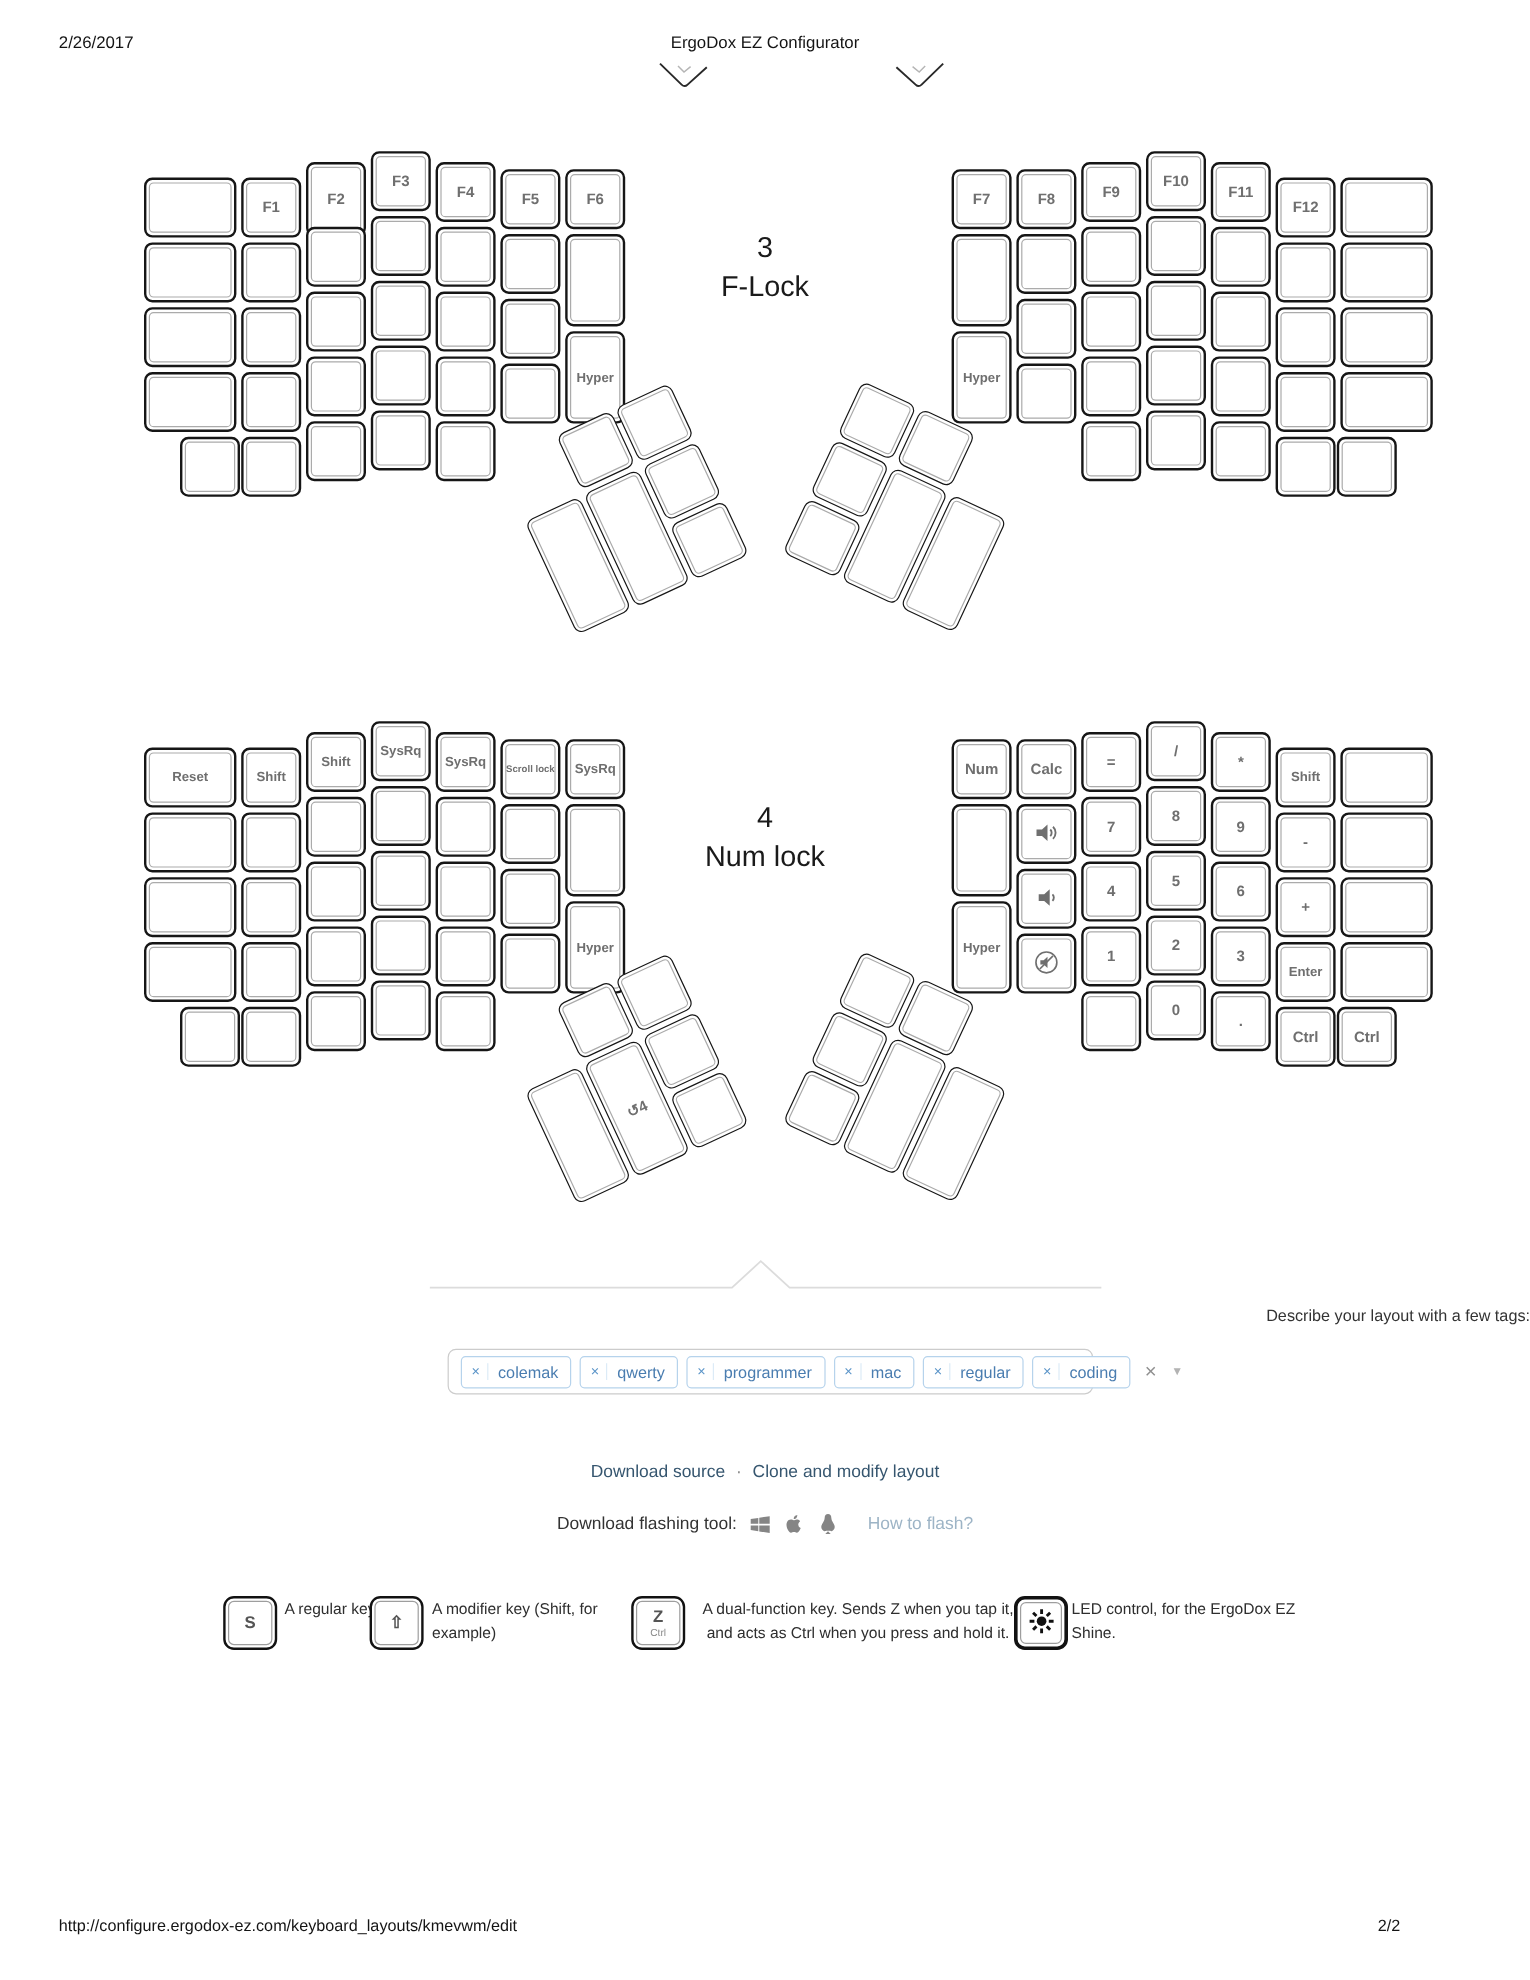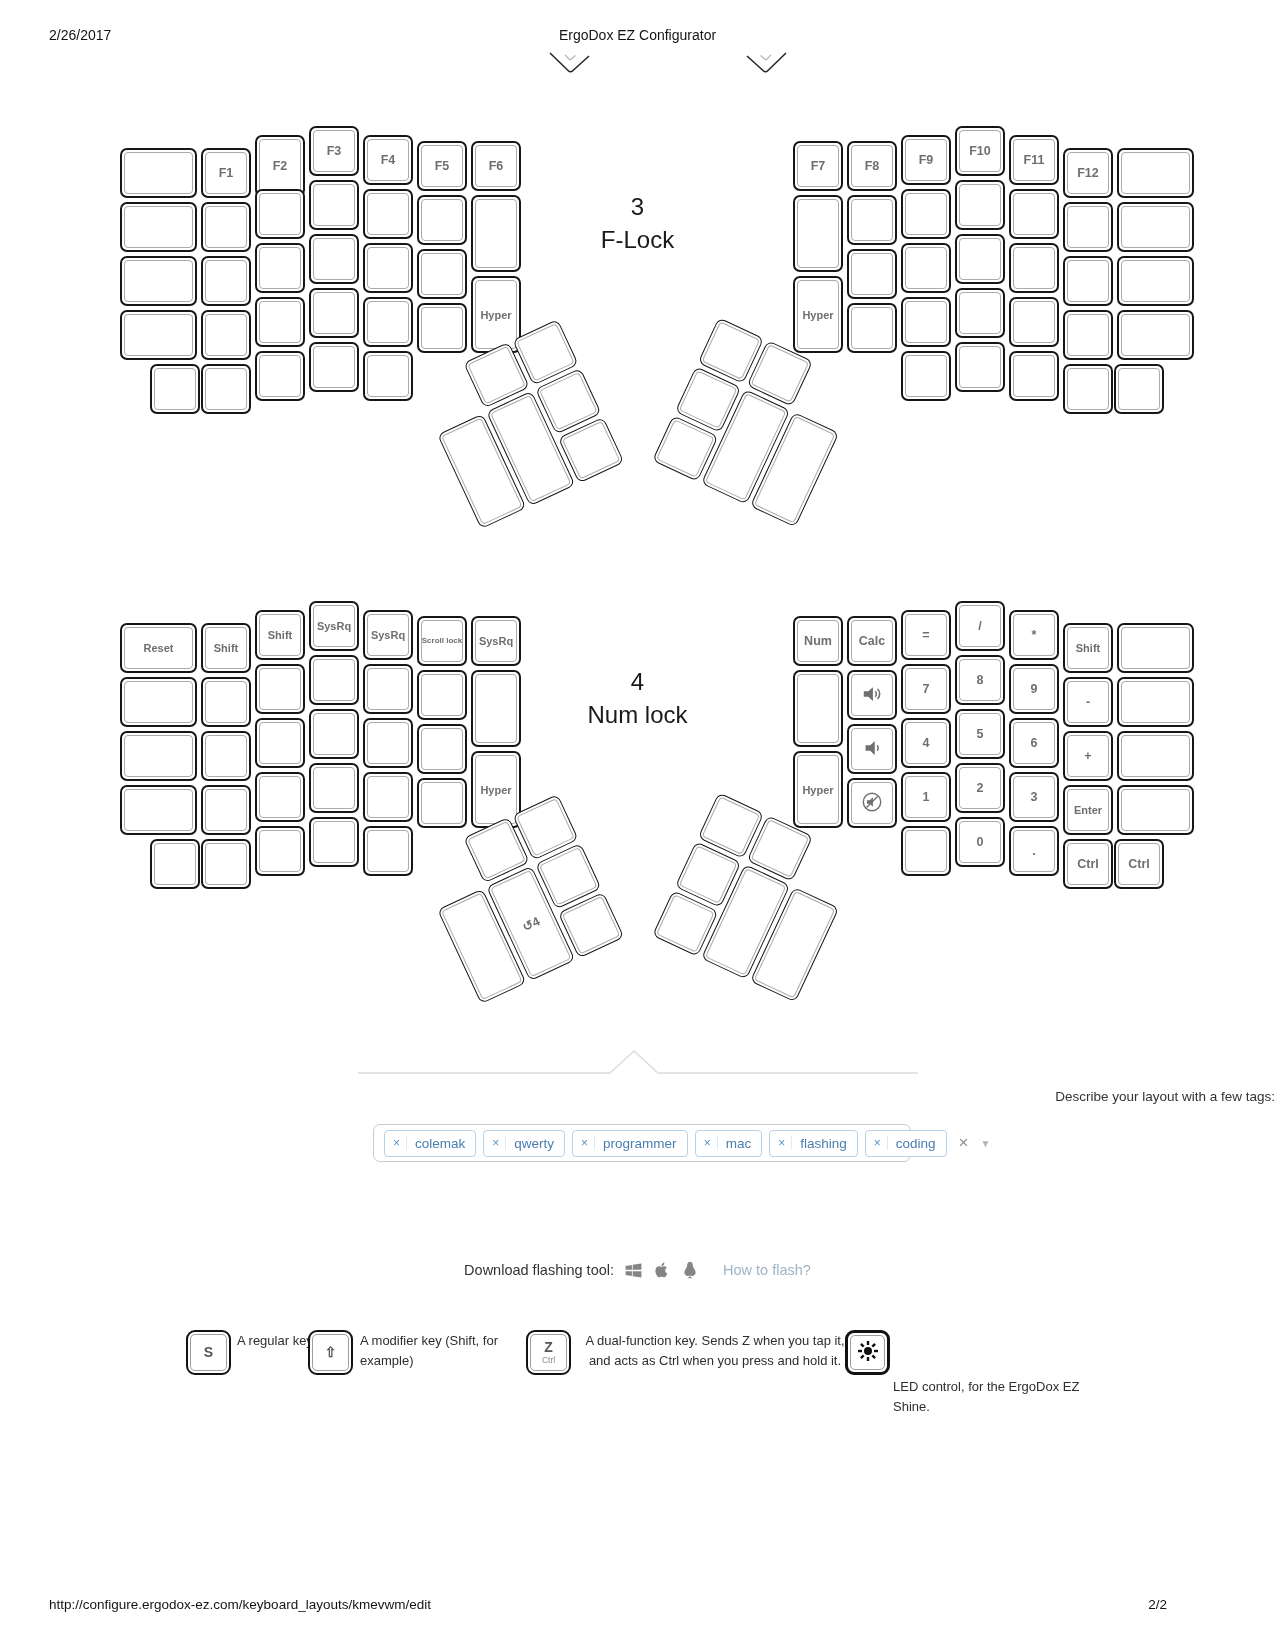--- a/index.html
+++ b/index.html
@@ -600,31 +600,34 @@
         <span class="pill">
           <span class="px">×</span>
           <span class="pl">programmer</span>
         </span>
         <span class="pill">
           <span class="px">×</span>
           <span class="pl">mac</span>
         </span>
         <span class="pill">
           <span class="px">×</span>
-          <span class="pl">flashing</span>
+          <span class="pl">regular</span>
         </span>
         <span class="pill">
           <span class="px">×</span>
           <span class="pl">coding</span>
         </span>
       </span>
     <span class="clearx">×</span>
     <span class="ddcaret">▼</span>
   </div>
 
+  <div class="linksrow">
+    <a>Download source</a><span class="sep">·</span><a>Clone and modify layout</a>
+  </div>
 
   <div class="flashrow">
     <span>Download flashing tool:</span>
     <span class="ficon">
       <svg width="19" height="19" viewBox="0 0 24 24">
           <path d="M2 6.2 L10 5 V11 H2 Z M11 4.8 L22 3.2 V11 H11 Z M2 13 H10 V19 L2 17.8 Z M11 13 H22 V20.8 L11 19.2 Z" fill="#858585"></path>
         </svg>
     </span>
     <span class="ficon">
       <svg width="18" height="20" viewBox="0 0 24 26">
@@ -663,18 +666,18 @@
               <line x1="12" y1="18" x2="12" y2="22"></line>
               <line x1="2" y1="12" x2="6" y2="12"></line>
               <line x1="18" y1="12" x2="22" y2="12"></line>
               <line x1="4.9" y1="4.9" x2="7.7" y2="7.7"></line>
               <line x1="16.3" y1="16.3" x2="19.1" y2="19.1"></line>
               <line x1="4.9" y1="19.1" x2="7.7" y2="16.3"></line>
               <line x1="16.3" y1="7.7" x2="19.1" y2="4.9"></line>
             </g>
           </svg></span>
       </div>
-      <div class="ltext" style="left: 893px; width: 200px; margin-top: 46px;">LED control, for the ErgoDox EZ Shine.</div>
+      <div class="ltext" style="left: 893px; width: 200px;">LED control, for the ErgoDox EZ Shine.</div>
     </div>
 
   <div class="ftr-url">http://configure.ergodox-ez.com/keyboard_layouts/kmevwm/edit</div>
   <div class="ftr-page">2/2</div>
 </div>
 
 </body></html>

